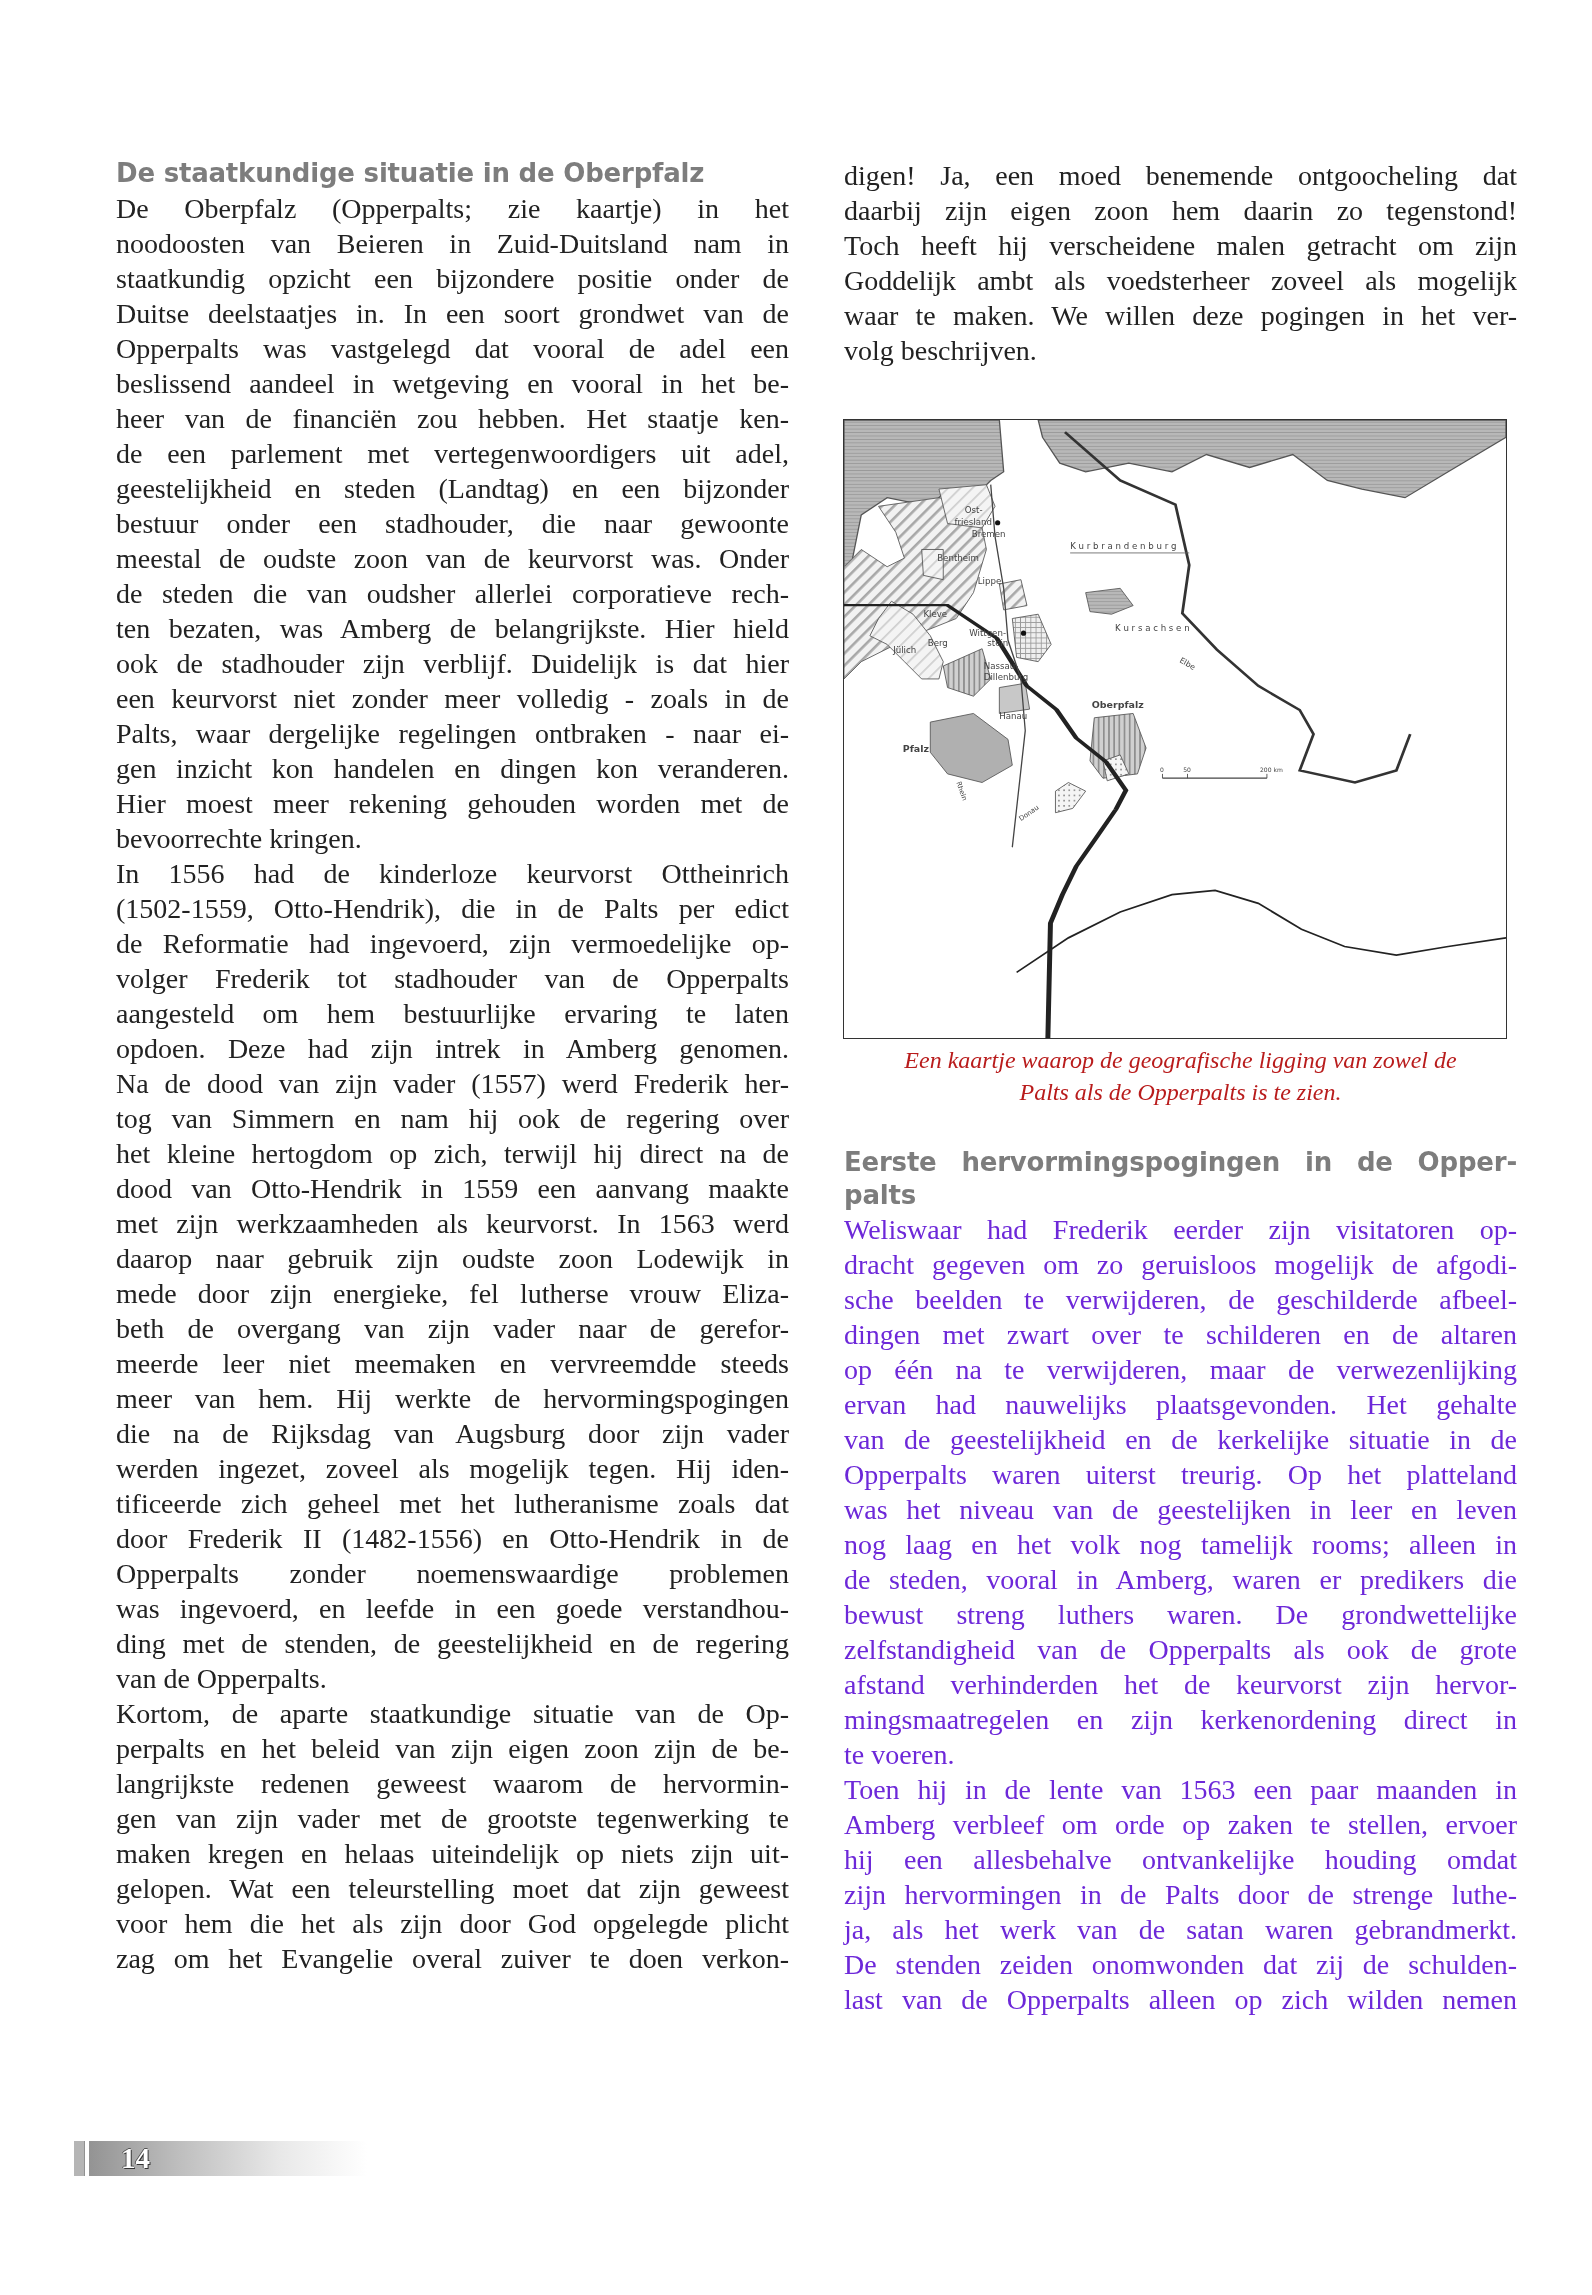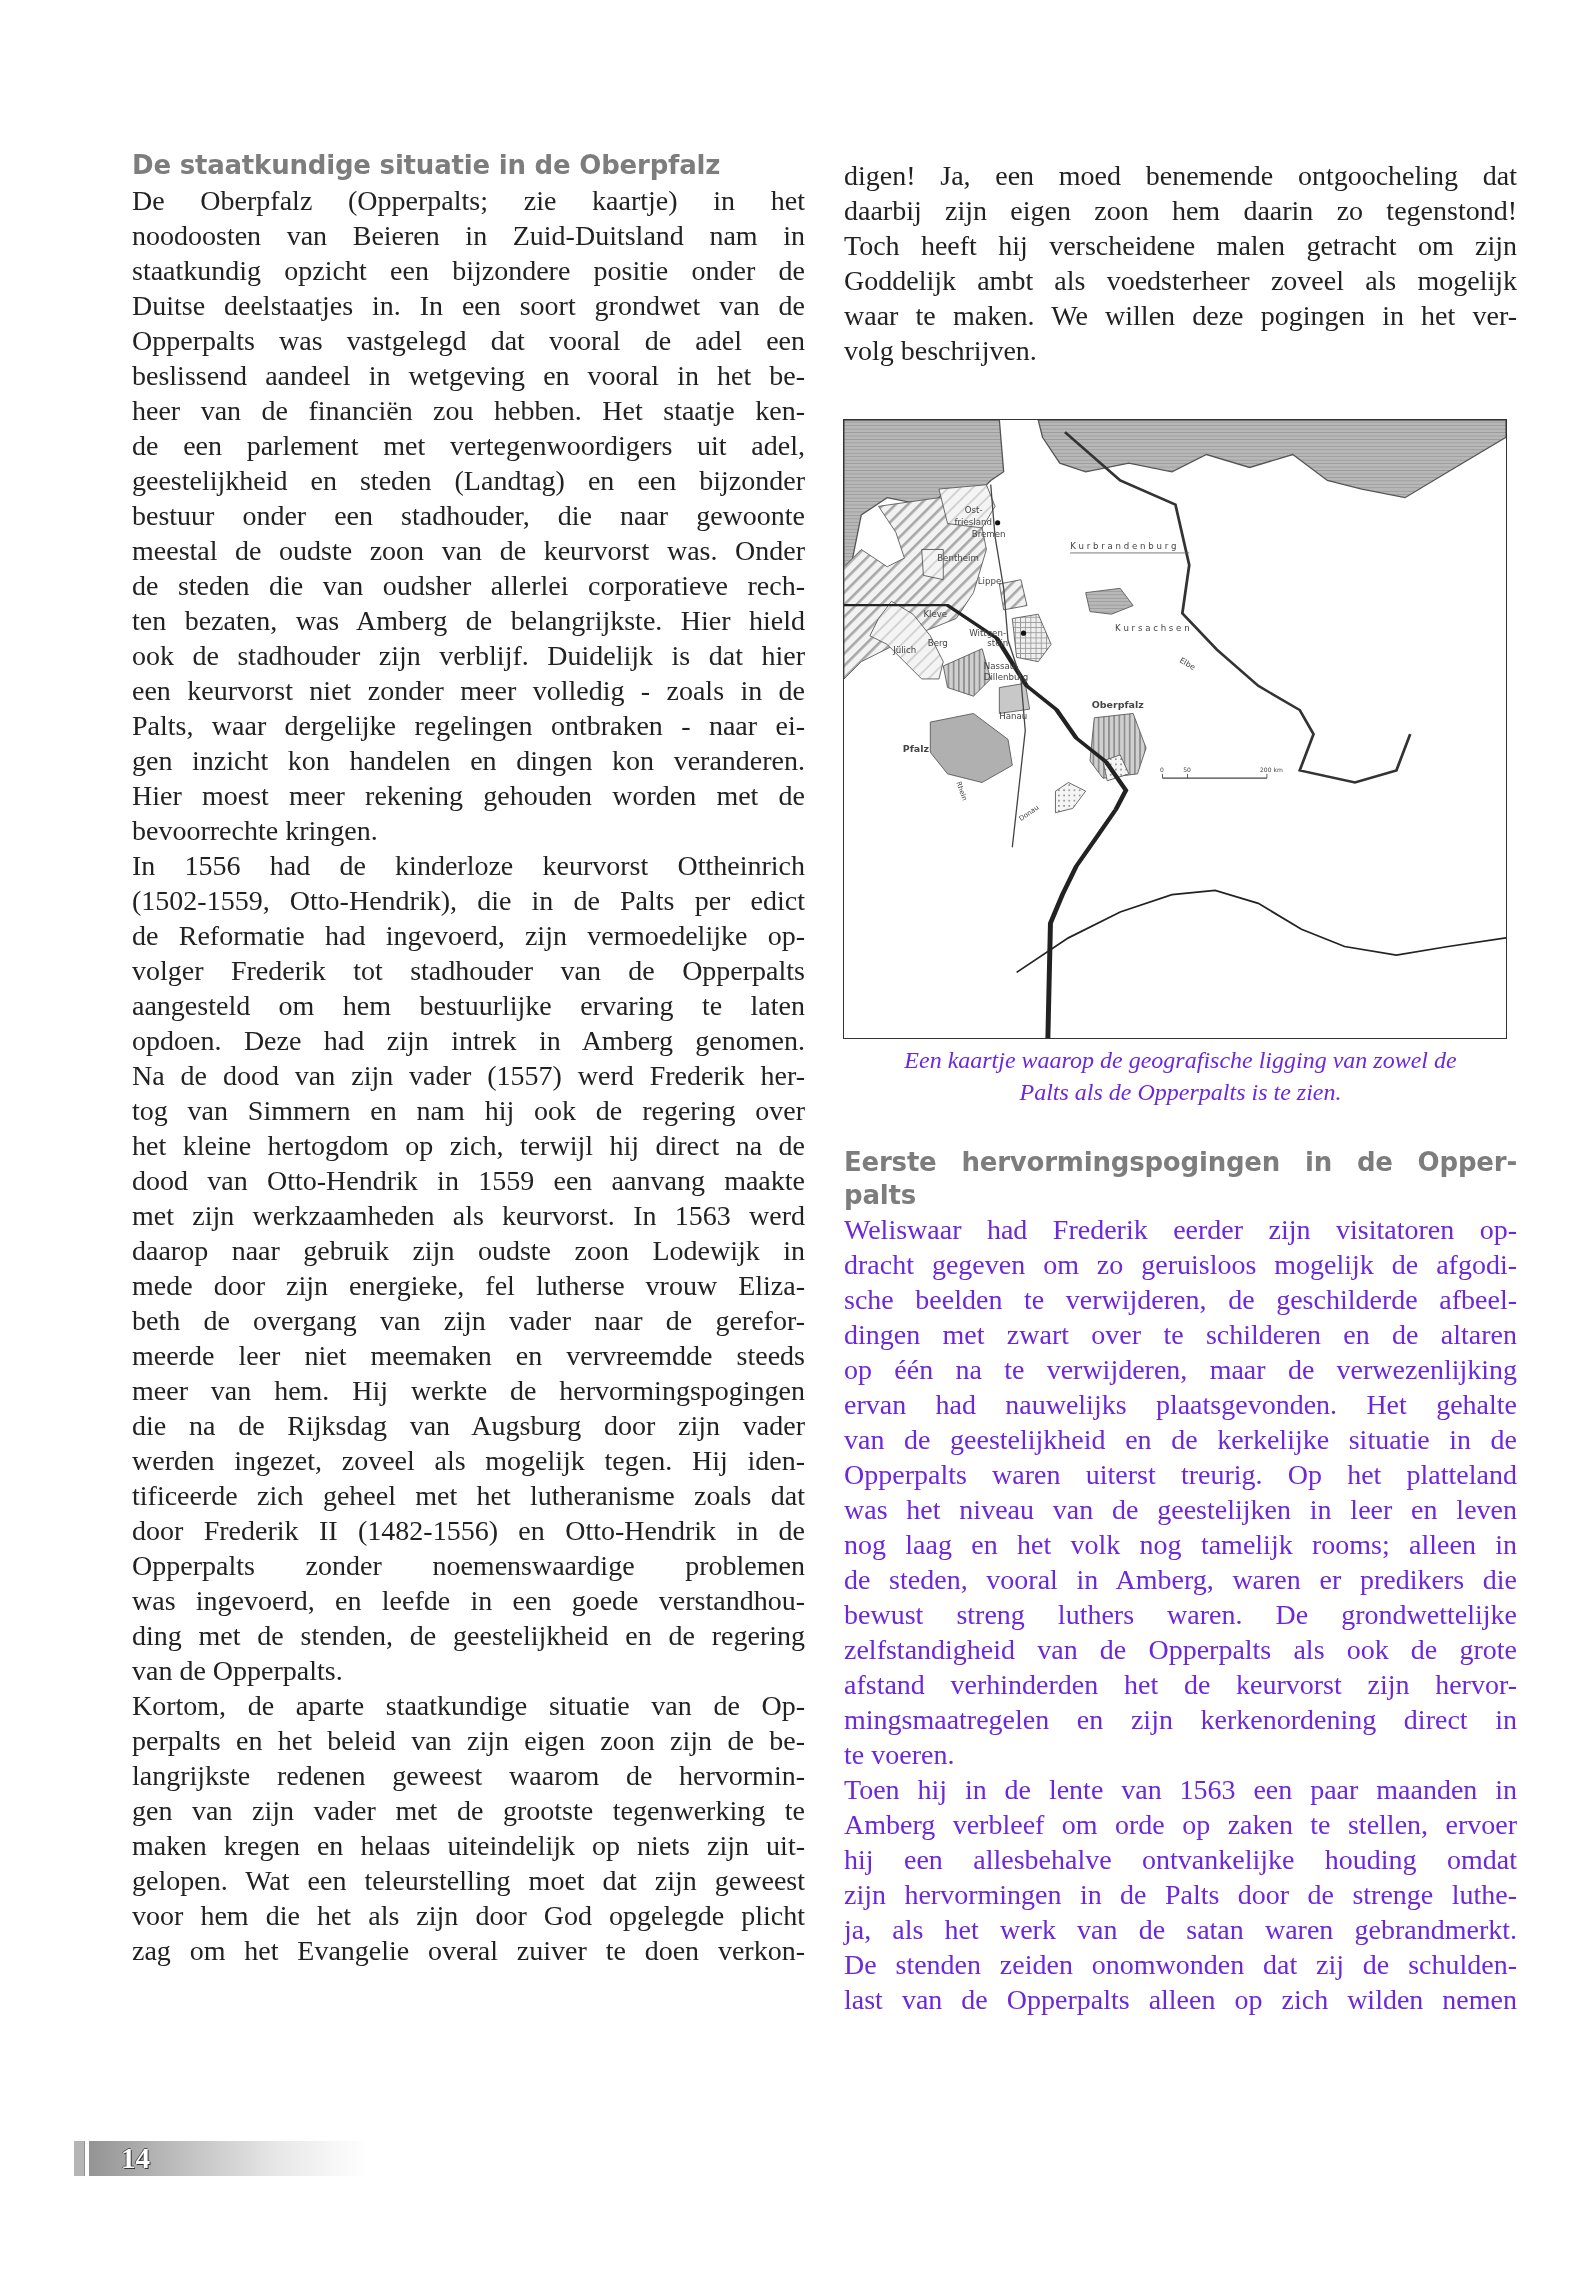--- a/index.html
+++ b/index.html
@@ -7,21 +7,21 @@
   .col {
     position: absolute;
     width: 673px;
     font-family: "Liberation Serif", "DejaVu Serif", serif;
     font-size: 28px;
     line-height: 35px;
     color: #222222;
     text-align: justify;
     hyphens: manual;
   }
-  .col-left { left: 116px; top: 148px; margin-left: 16px; }
+  .col-left { left: 116px; top: 156px; }
   .col-right { left: 844px; top: 158px; }
   .heading {
     font-family: "DejaVu Sans", "Liberation Sans", sans-serif;
     font-weight: bold;
     font-size: 26px;
     line-height: 35px;
     color: #7d7d7d;
     letter-spacing: -0.2px;
     margin: 0;
   }
@@ -40,21 +40,21 @@
   }
   .figure svg { display: block; }
   .caption {
     position: absolute;
     left: 844px; top: 1044px;
     width: 673px;
     font-family: "Liberation Serif", "DejaVu Serif", serif;
     font-style: italic;
     font-size: 24px;
     line-height: 32px;
-    color: #6d28d9;
+    color: #b91c1c;
     text-align: center;
   }
   .section2 { position: absolute; left: 844px; top: 1146px; width: 673px; }
   .section2 .heading { font-size: 26px; line-height: 33px; }
   .section2 .body {
     font-family: "Liberation Serif", "DejaVu Serif", serif;
     font-size: 28px;
     line-height: 35px;
     color: #6d28d9;
   }

